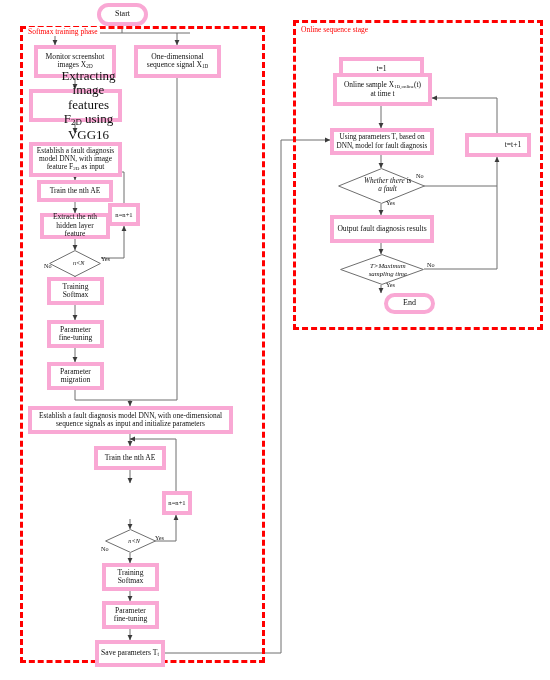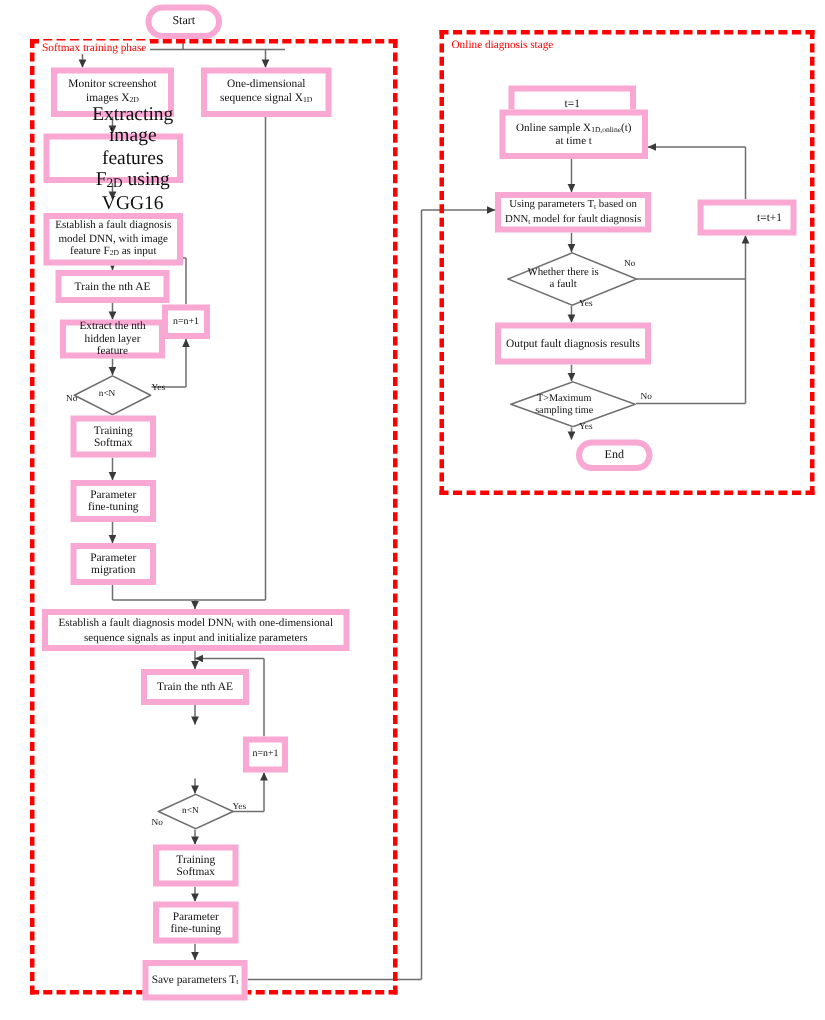--- a/index.html
+++ b/index.html
@@ -35,21 +35,22 @@
     line-height: 1.12;
     padding: 1px 2px;
   }
   .node.term {
     border-radius: 999px;
   }
   .diamond-wrap {
     position: absolute;
     display: flex;
     align-items: center;
-    justify-content: flex-start;
+    justify-content: flex-end;
+    font-style: italic;
   }
   .diamond-shape {
     position: absolute;
     left: 0; top: 0;
     width: 100%;
     height: 100%;
   }
   .diamond-label {
     position: relative;
     z-index: 2;
@@ -170,21 +171,21 @@
       <path d="M497,98 L432,98" marker-end="url(#ah)"></path>
 
       <path d="M381,285 L381,293" marker-end="url(#ah)"></path>
     </g>
   </svg>
 
   <div class="phase-box" style="left:20px; top:26px; width:245px; height:637px;"></div>
   <div class="phase-title" style="left:26px; top:27px; font-size:7.5px;">Softmax training phase</div>
 
   <div class="phase-box" style="left:293px; top:20px; width:250px; height:310px;"></div>
-  <div class="phase-title" style="left:299px; top:25px; font-size:7.5px;">Online diagnosis stage</div>
+  <div class="phase-title" style="left:299px; top:25px; font-size:7.5px;">Online sequence stage</div>
 
   <div class="node term" style="left:97px; top:3px; width:51px; height:23px; font-size:8px;">Start</div>
 
   <div class="node term" style="left:356px; top:293px; width:51px; height:21px; font-size:8px;margin-left:28px;">End</div>
 
   <div class="node" style="left:34px; top:45px; width:82px; height:33px; font-size:7.6px;">
     <span>Monitor screenshot<br>images X<sub>2D</sub></span>
   </div>
 
   <div class="node" style="left:134px; top:45px; width:87px; height:33px; font-size:7.6px;">

